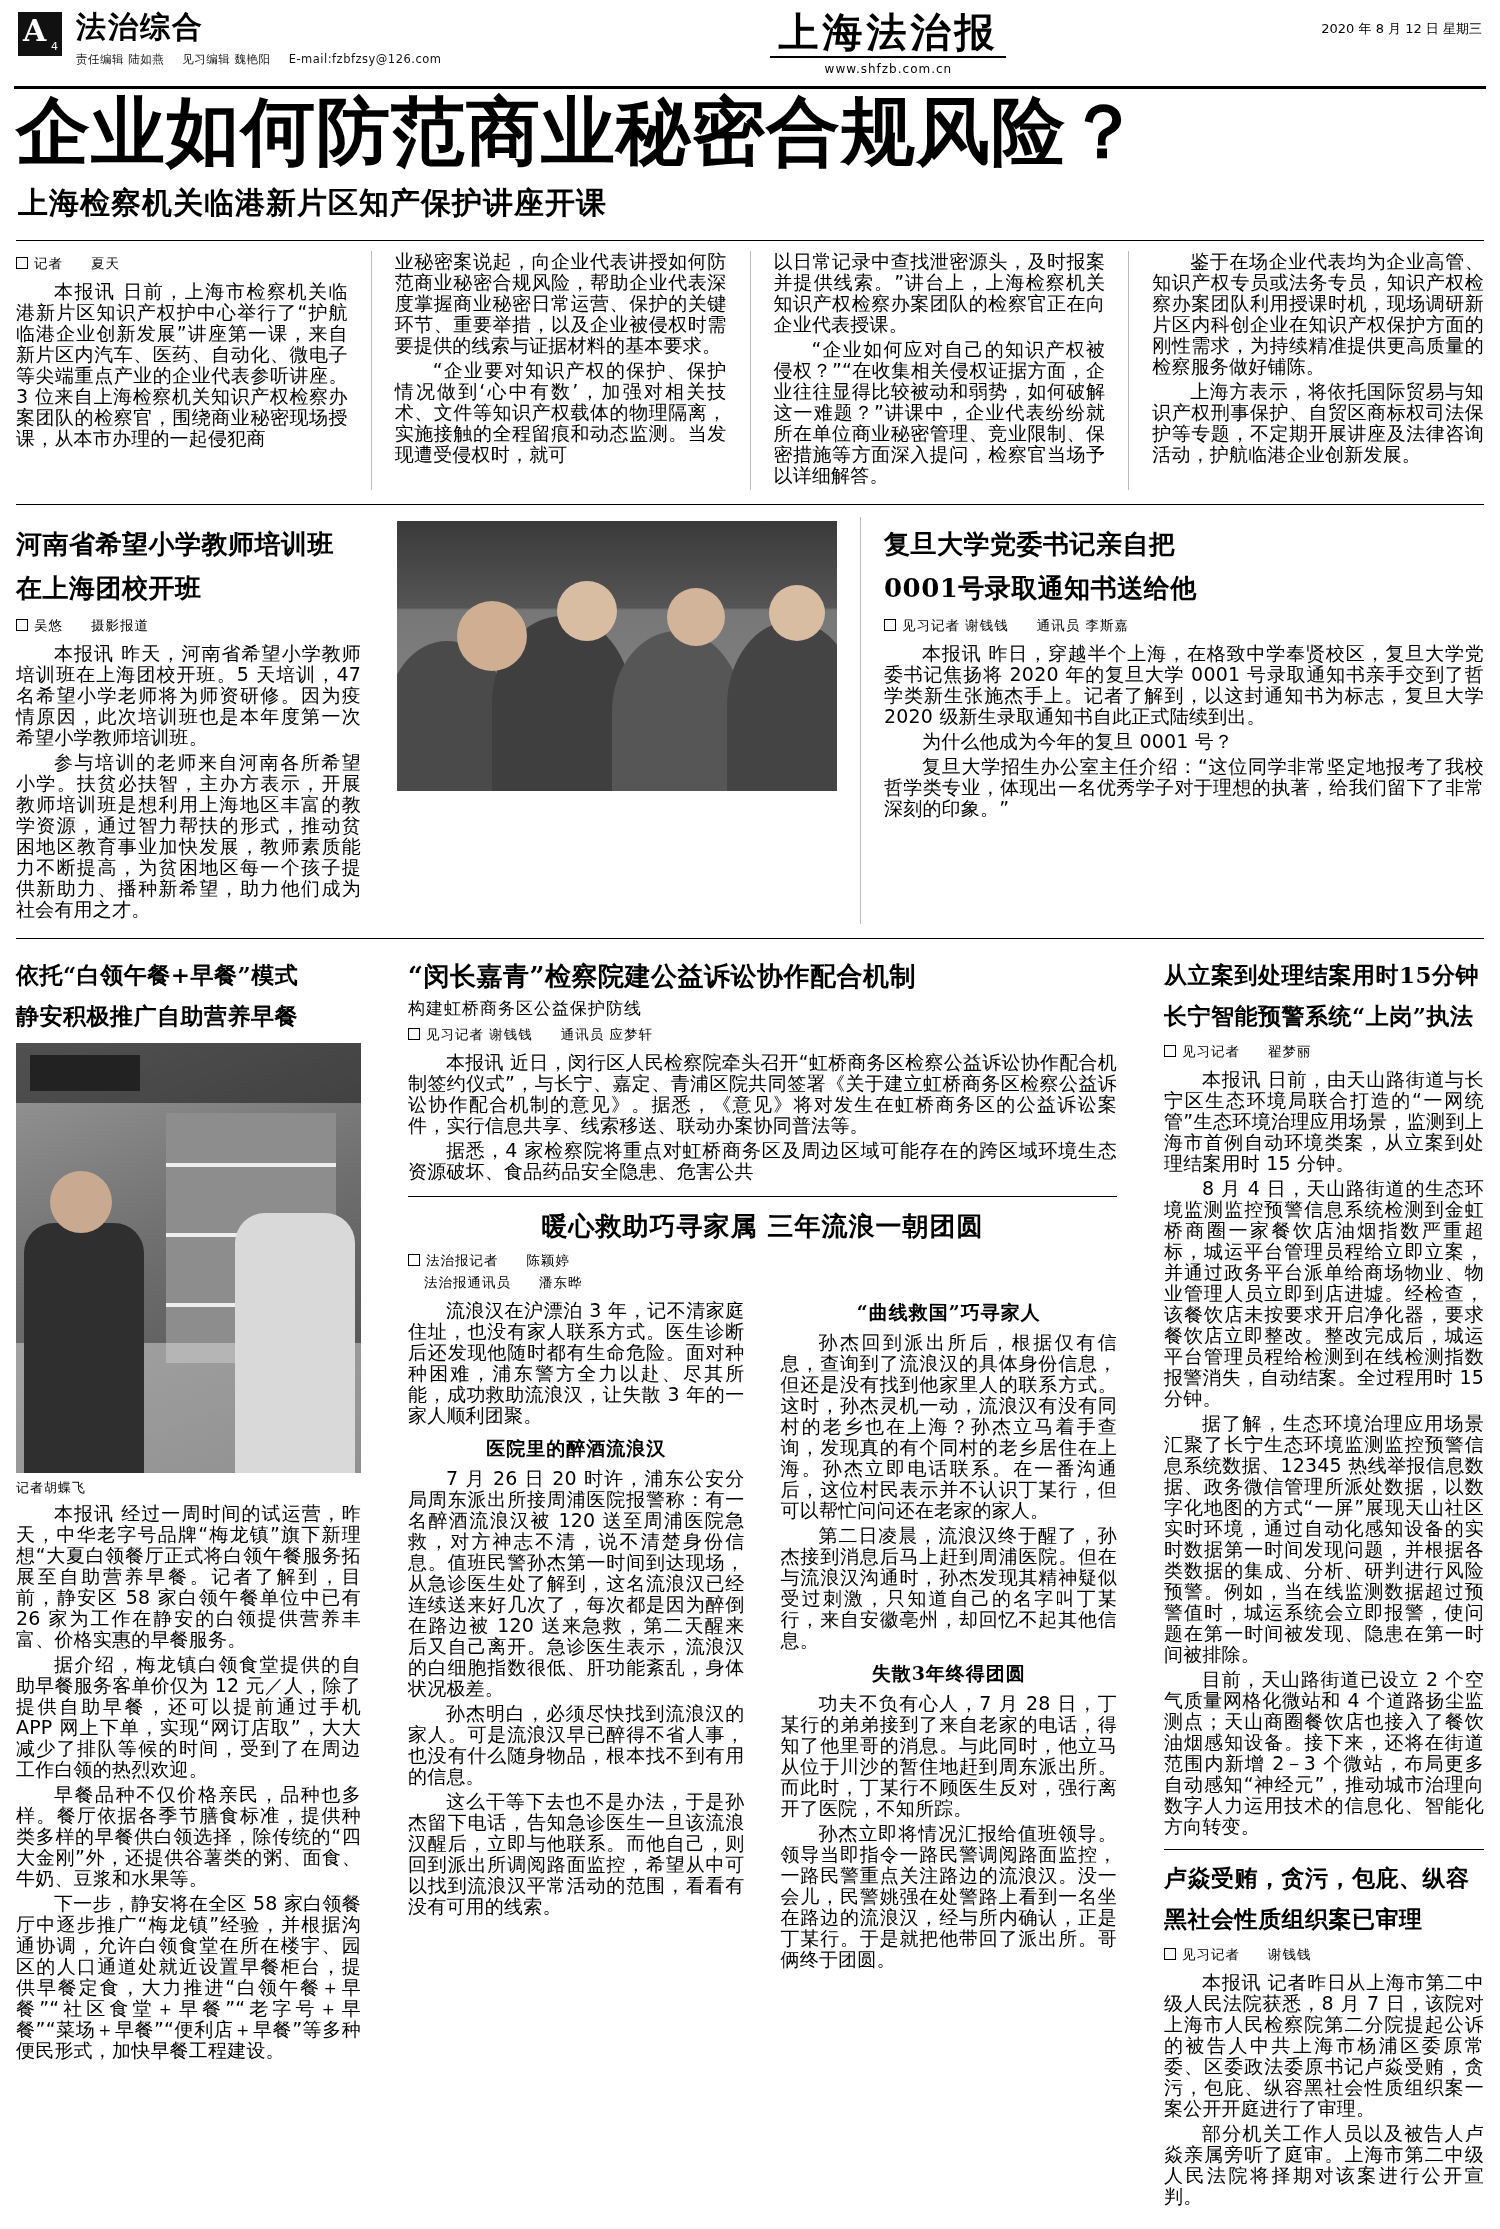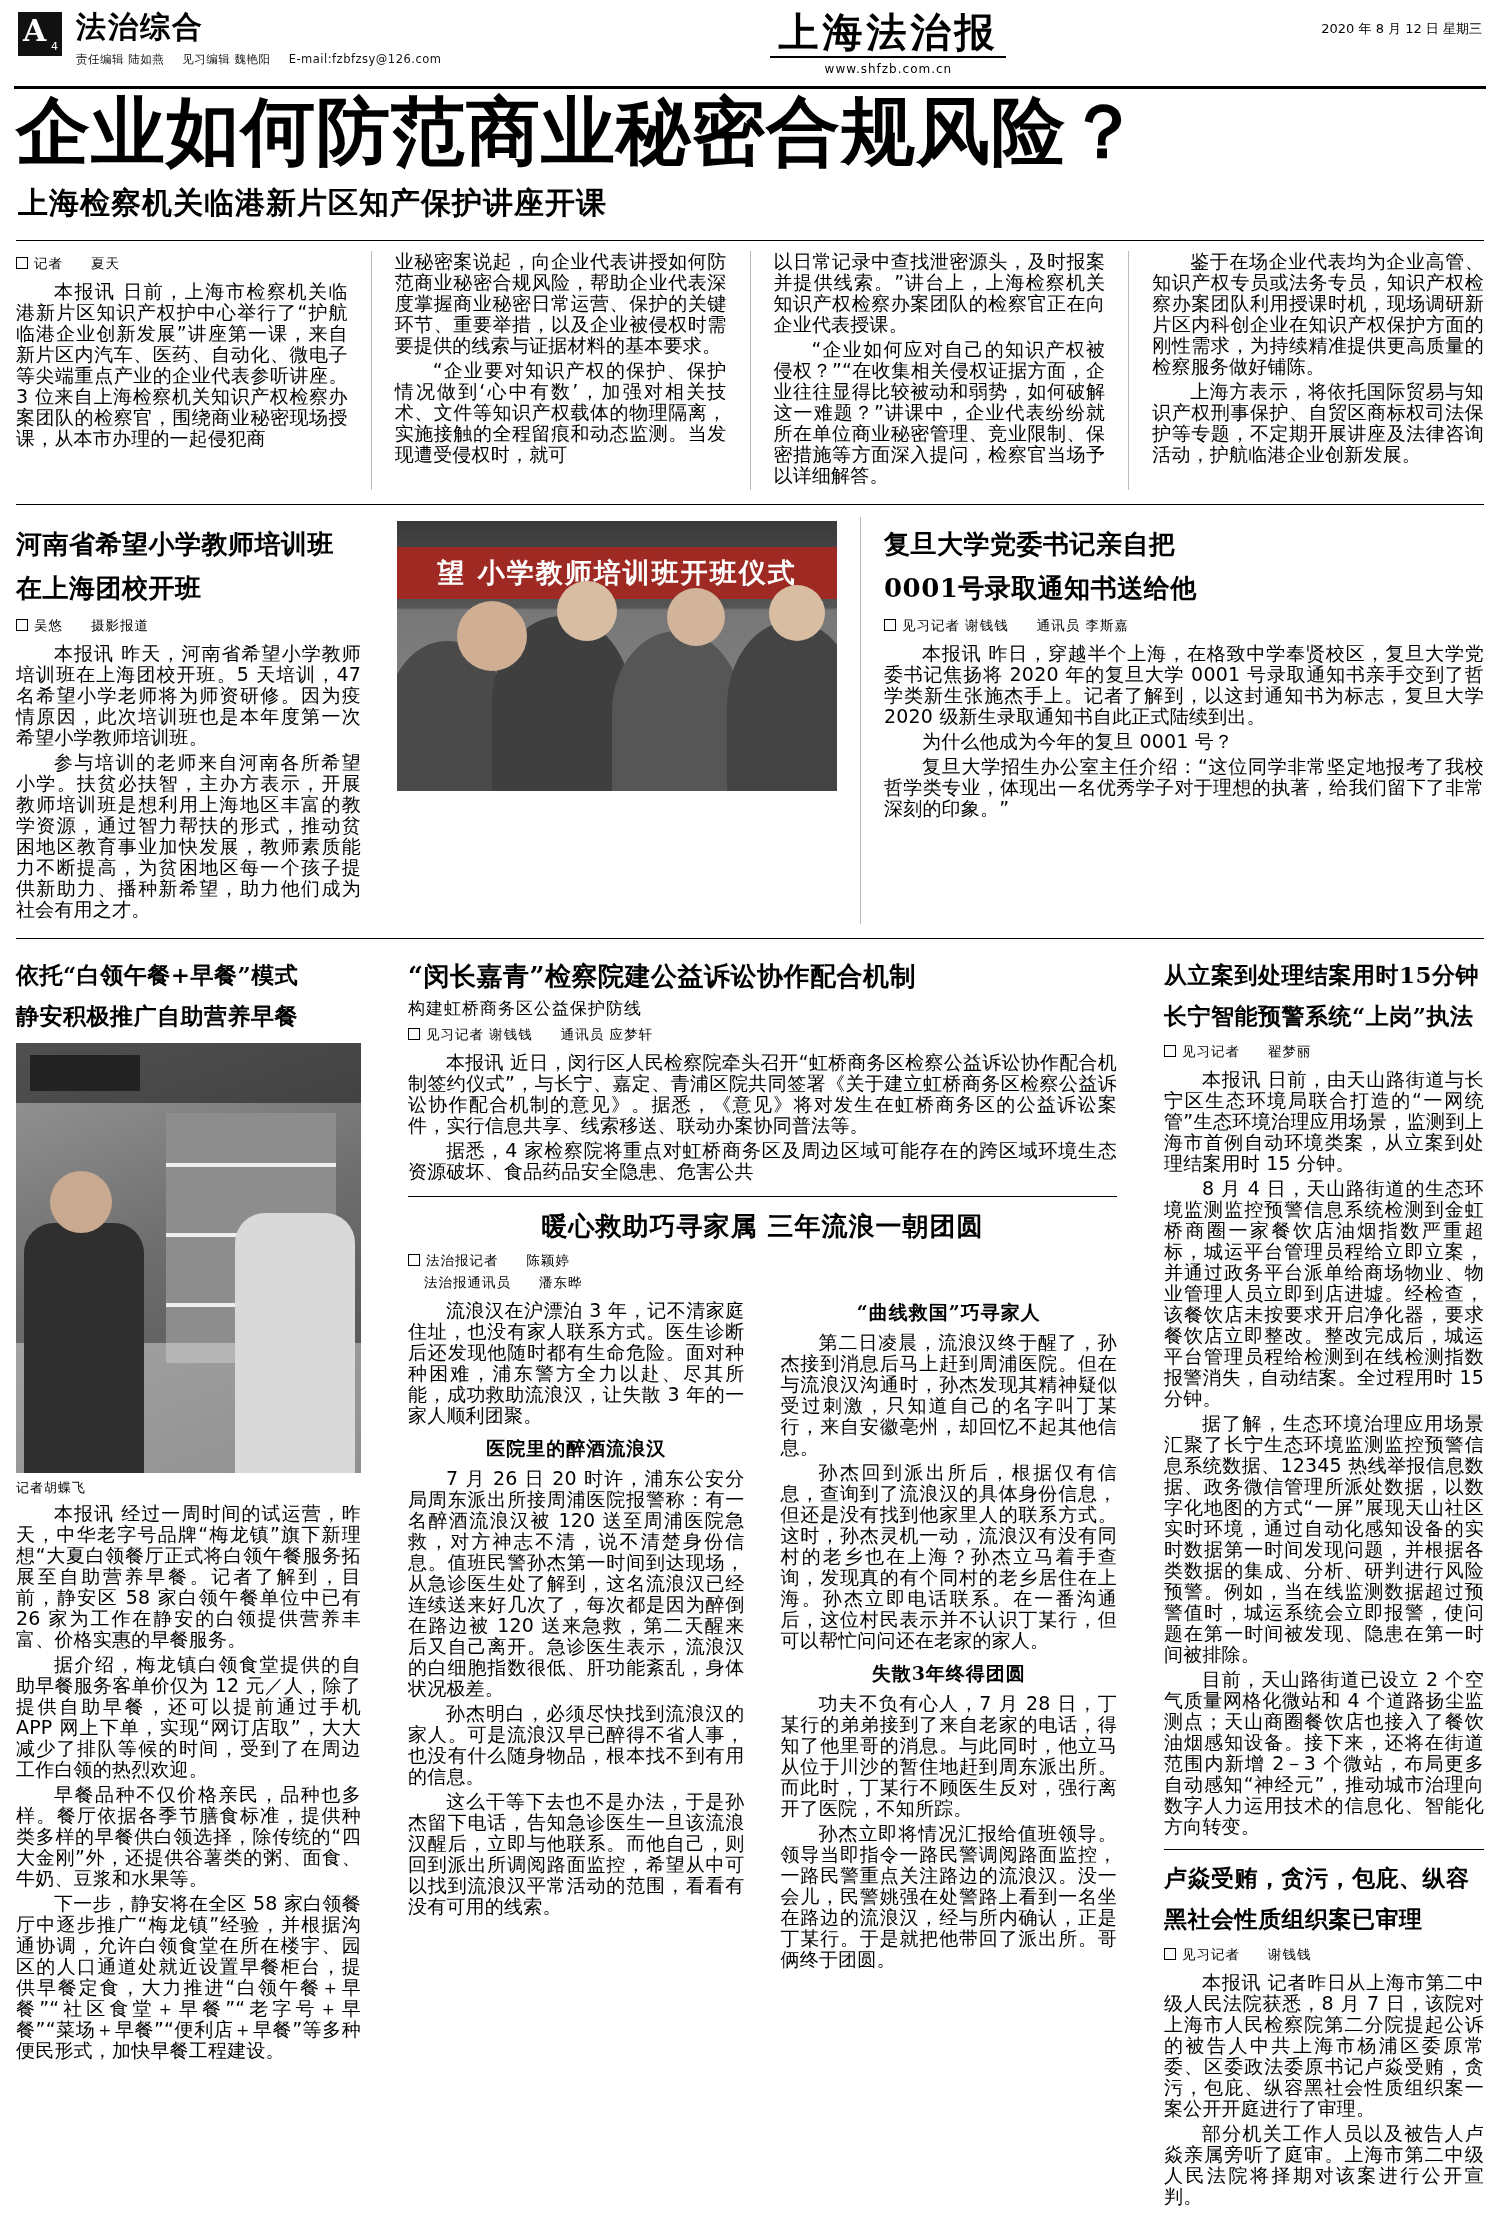--- a/index.html
+++ b/index.html
@@ -125,21 +125,20 @@
       <div class="sec-head">在上海团校开班</div>
       <div class="byline" style="margin-top:12px">
         <span class="box"></span><span>吴悠</span><span class="gap"></span><span>摄影报道</span>
       </div>
       <p class="body ind">本报讯  昨天，河南省希望小学教师培训班在上海团校开班。5 天培训，47 名希望小学老师将为师资研修。因为疫情原因，此次培训班也是本年度第一次希望小学教师培训班。</p>
       <p class="body ind">参与培训的老师来自河南各所希望小学。扶贫必扶智，主办方表示，开展教师培训班是想利用上海地区丰富的教学资源，通过智力帮扶的形式，推动贫困地区教育事业加快发展，教师素质能力不断提高，为贫困地区每一个孩子提供新助力、播种新希望，助力他们成为社会有用之才。</p>
     </div>
 
     <div class="col" style="flex:0 0 440px;padding-top:4px">
       <div class="photo photo-1">
-        <div class="banner">望 小学教师培训班开班仪式</div>
         <div class="silh" style="left:-10px;width:120px;height:150px;"></div>
         <div class="silh" style="left:95px;width:140px;height:175px;background:#3f3f3f;"></div>
         <div class="silh" style="left:215px;width:130px;height:160px;background:#565656;"></div>
         <div class="silh" style="left:330px;width:130px;height:170px;background:#444;"></div>
         <div class="silh" style="left:60px;width:70px;height:70px;border-radius:50%;bottom:120px;background:#cfae92;"></div>
         <div class="silh" style="left:160px;width:60px;height:60px;border-radius:50%;bottom:150px;background:#d8bda3;"></div>
         <div class="silh" style="left:270px;width:58px;height:58px;border-radius:50%;bottom:145px;background:#d2b49a;"></div>
         <div class="silh" style="left:372px;width:56px;height:56px;border-radius:50%;bottom:150px;background:#d8bda3;"></div>
       </div>
     </div>
@@ -218,22 +217,22 @@
         <div class="cols" style="padding:0">
           <div class="col" style="padding-left:0">
             <p class="body ind">流浪汉在沪漂泊 3 年，记不清家庭住址，也没有家人联系方式。医生诊断后还发现他随时都有生命危险。面对种种困难，浦东警方全力以赴、尽其所能，成功救助流浪汉，让失散 3 年的一家人顺利团聚。</p>
             <div class="small-head">医院里的醉酒流浪汉</div>
             <p class="body ind">7 月 26 日 20 时许，浦东公安分局周东派出所接周浦医院报警称：有一名醉酒流浪汉被 120 送至周浦医院急救，对方神志不清，说不清楚身份信息。值班民警孙杰第一时间到达现场，从急诊医生处了解到，这名流浪汉已经连续送来好几次了，每次都是因为醉倒在路边被 120 送来急救，第二天醒来后又自己离开。急诊医生表示，流浪汉的白细胞指数很低、肝功能紊乱，身体状况极差。</p>
             <p class="body ind">孙杰明白，必须尽快找到流浪汉的家人。可是流浪汉早已醉得不省人事，也没有什么随身物品，根本找不到有用的信息。</p>
             <p class="body ind">这么干等下去也不是办法，于是孙杰留下电话，告知急诊医生一旦该流浪汉醒后，立即与他联系。而他自己，则回到派出所调阅路面监控，希望从中可以找到流浪汉平常活动的范围，看看有没有可用的线索。</p>
           </div>
           <div class="col" style="padding-right:0">
             <div class="small-head" style="margin-top:0">“曲线救国”巧寻家人</div>
+            <p class="body ind">孙杰回到派出所后，根据仅有信息，查询到了流浪汉的具体身份信息，但还是没有找到他家里人的联系方式。这时，孙杰灵机一动，流浪汉有没有同村的老乡也在上海？孙杰立马着手查询，发现真的有个同村的老乡居住在上海。孙杰立即电话联系。在一番沟通后，这位村民表示并不认识丁某行，但可以帮忙问问还在老家的家人。</p>
             <p class="body ind">第二日凌晨，流浪汉终于醒了，孙杰接到消息后马上赶到周浦医院。但在与流浪汉沟通时，孙杰发现其精神疑似受过刺激，只知道自己的名字叫丁某行，来自安徽亳州，却回忆不起其他信息。</p>
-            <p class="body ind">孙杰回到派出所后，根据仅有信息，查询到了流浪汉的具体身份信息，但还是没有找到他家里人的联系方式。这时，孙杰灵机一动，流浪汉有没有同村的老乡也在上海？孙杰立马着手查询，发现真的有个同村的老乡居住在上海。孙杰立即电话联系。在一番沟通后，这位村民表示并不认识丁某行，但可以帮忙问问还在老家的家人。</p>
             <div class="small-head">失散3年终得团圆</div>
             <p class="body ind">功夫不负有心人，7 月 28 日，丁某行的弟弟接到了来自老家的电话，得知了他里哥的消息。与此同时，他立马从位于川沙的暂住地赶到周东派出所。而此时，丁某行不顾医生反对，强行离开了医院，不知所踪。</p>
             <p class="body ind">孙杰立即将情况汇报给值班领导。领导当即指令一路民警调阅路面监控，一路民警重点关注路边的流浪汉。没一会儿，民警姚强在处警路上看到一名坐在路边的流浪汉，经与所内确认，正是丁某行。于是就把他带回了派出所。哥俩终于团圆。</p>
           </div>
         </div>
       </div>
     </div>
 
     <div class="vline"></div>
 

